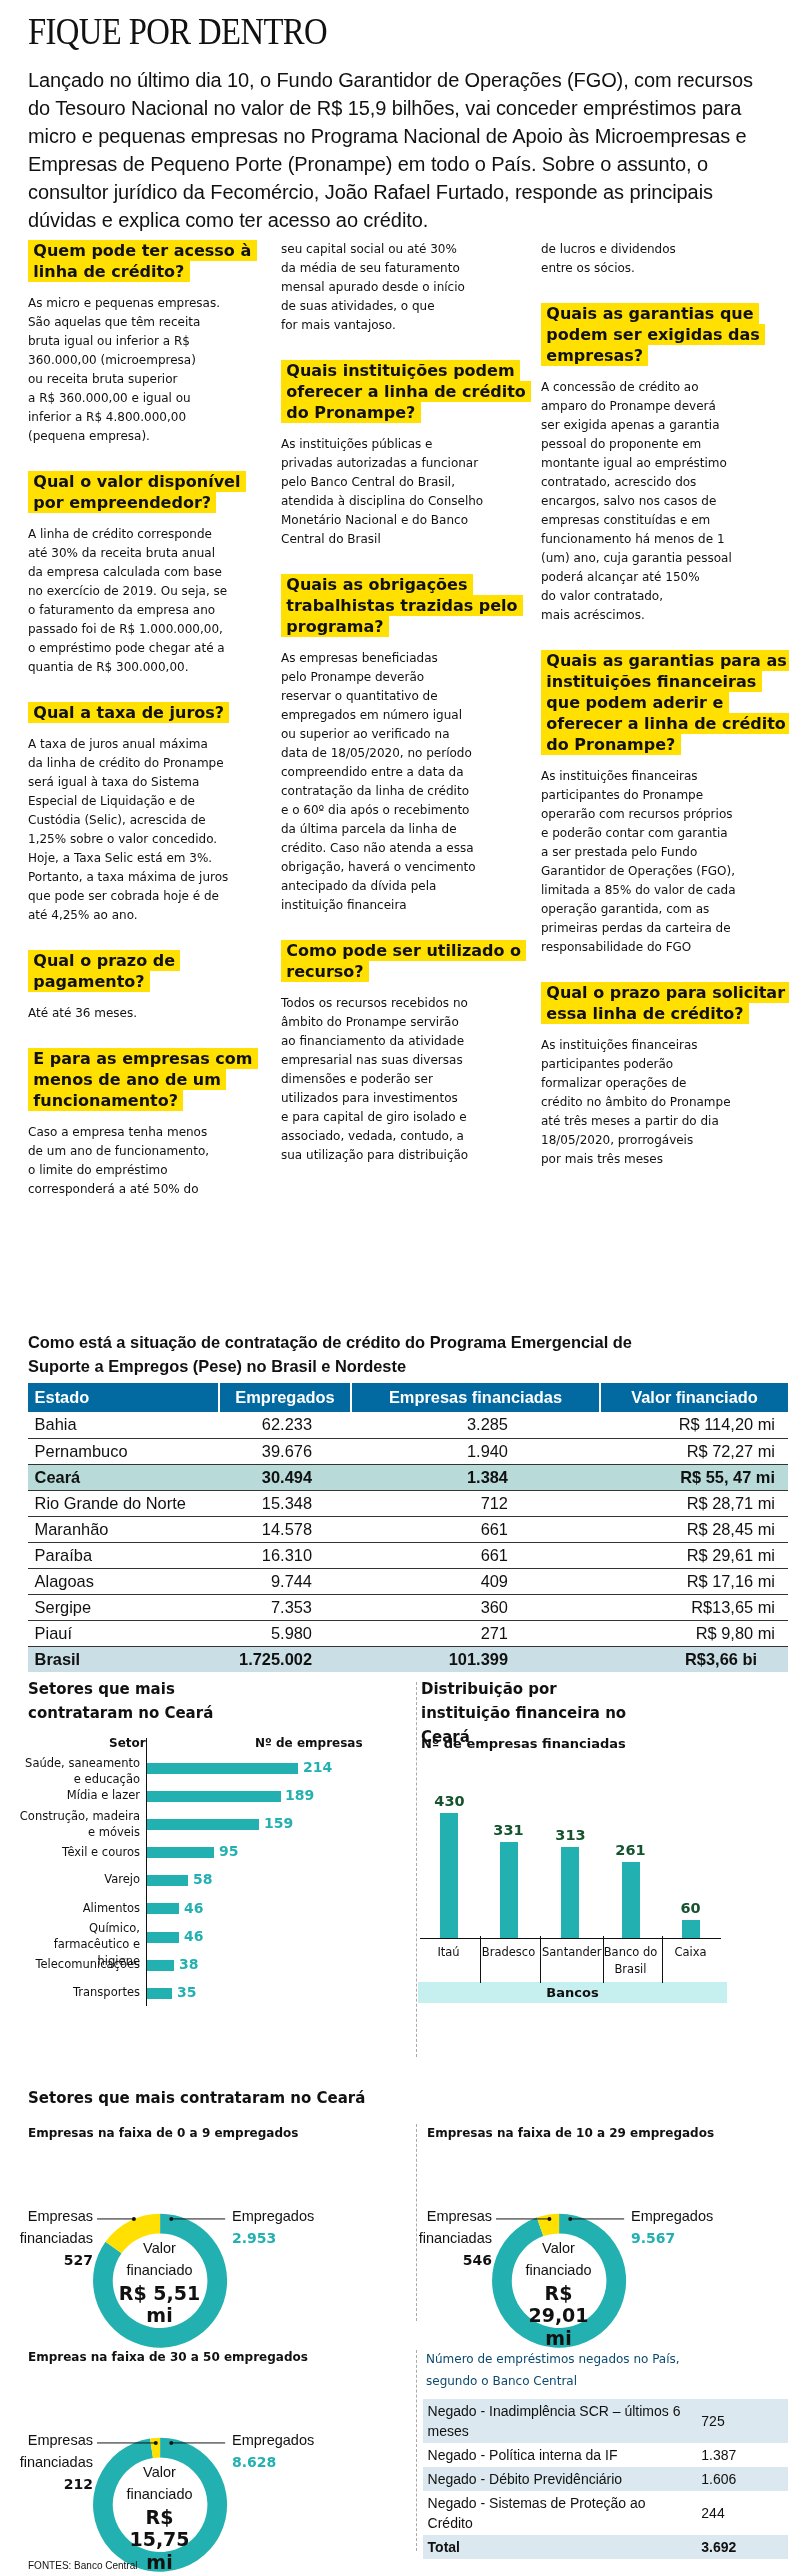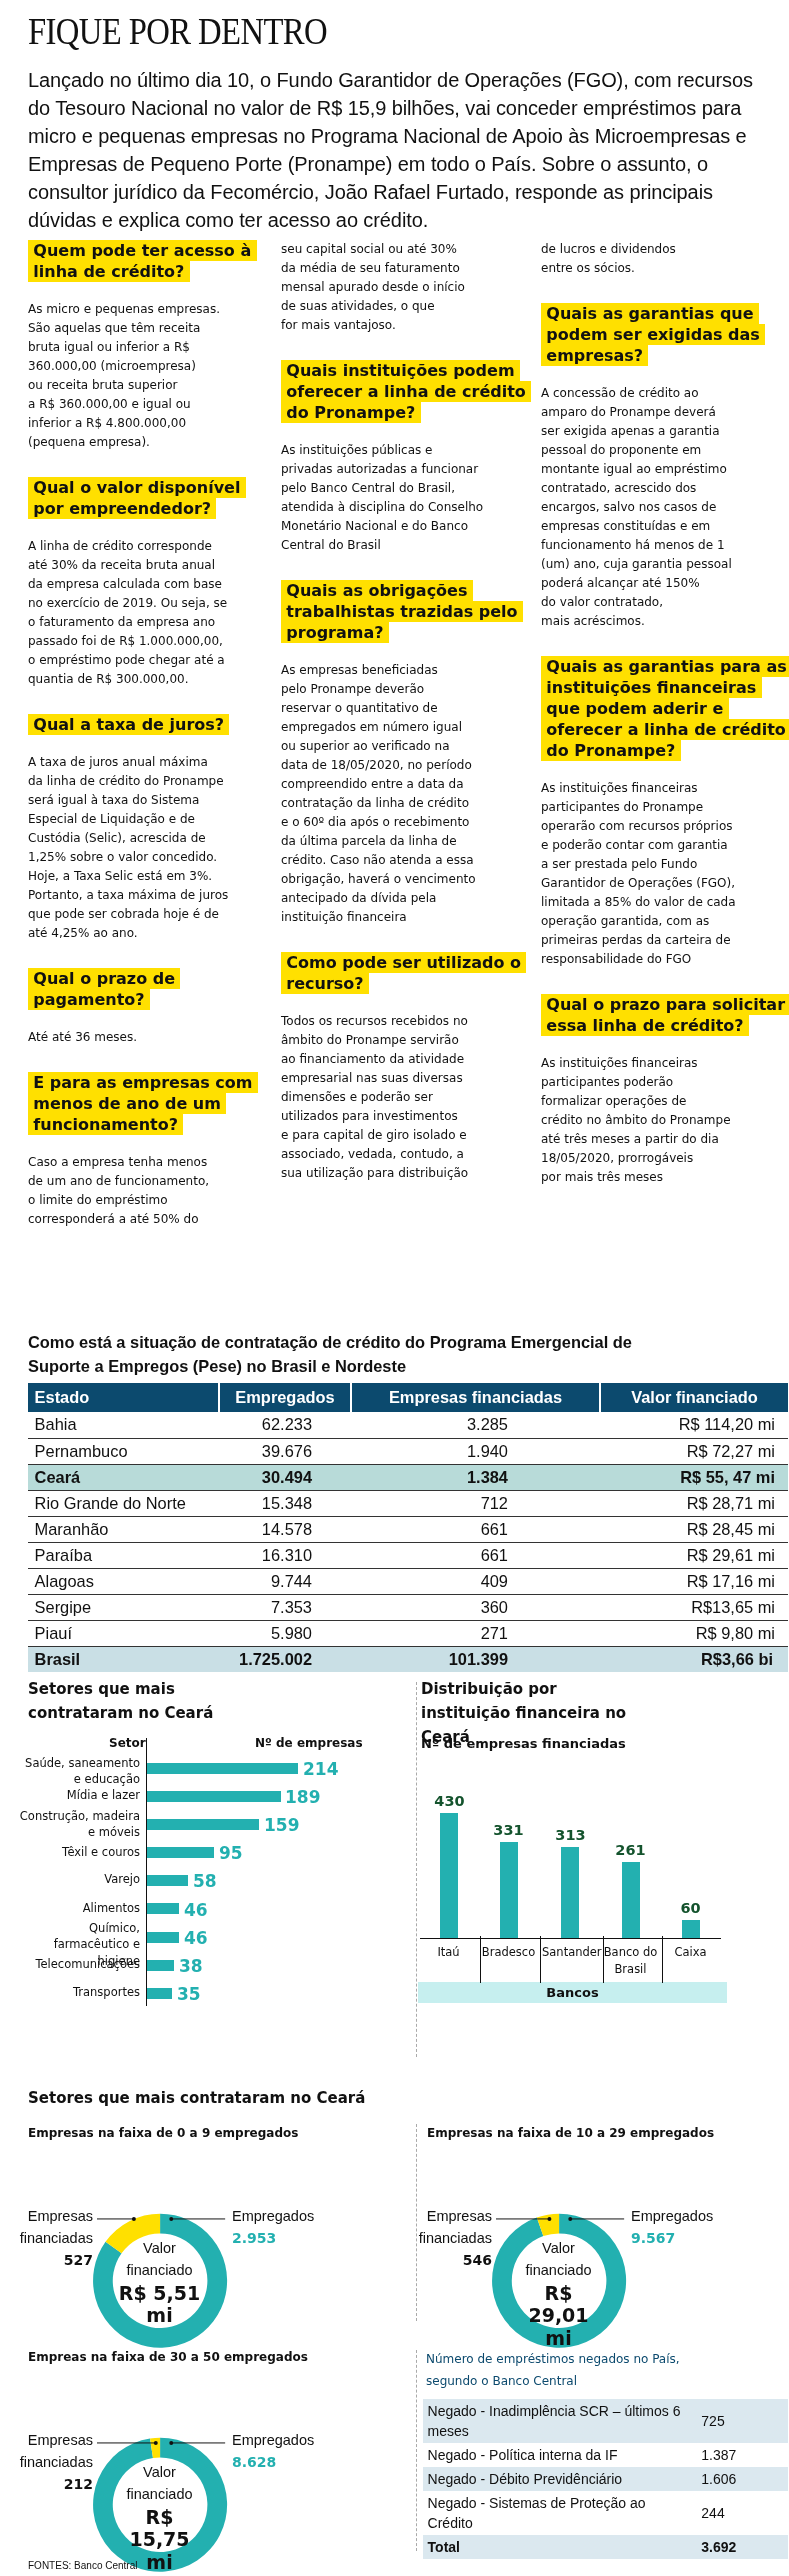--- a/index.html
+++ b/index.html
@@ -6,44 +6,44 @@
   html, body { width: 789px; background: #ffffff; color: #111; }
   body { font-family: "DejaVu Sans", sans-serif; position: relative; height: 2576px; overflow: hidden; }
 
   .page-title { position: absolute; left: 28px; top: 9.2px; font-family: "Liberation Serif", "DejaVu Serif", serif; font-size: 38px; letter-spacing: -0.7px; transform: scaleX(0.86); transform-origin: left top; font-weight: normal; color: #111; }
   .intro { position: absolute; left: 28px; top: 66px; width: 750px; font-family: "Liberation Sans", sans-serif; font-size: 20px; line-height: 28px; color: #111; letter-spacing: -0.1px; }
 
   .qa-col { position: absolute; top: 240px; }
   .qa { margin-bottom: 25px; }
   .qa-q { font-family: "DejaVu Sans", sans-serif; font-weight: bold; font-size: 16px; line-height: 21px; color: #111; }
   .qa-q span { background: #ffe000; padding: 1.3px 5.3px; box-decoration-break: clone; -webkit-box-decoration-break: clone; }
-  .qa-a { font-family: "DejaVu Sans", sans-serif; font-size: 12px; line-height: 19px; color: #111; margin-top: 18px; white-space: pre-line; }
+  .qa-a { font-family: "DejaVu Sans", sans-serif; font-size: 12px; line-height: 19px; color: #111; margin-top: 12px; white-space: pre-line; }
   .qa-a.cont { margin-top: 0; }
 
   .section-title { font-family: "DejaVu Sans", sans-serif; font-weight: bold; font-size: 15px; line-height: 24px; color: #111; position: absolute; }
 
   
   .pese-table { position: absolute; left: 28px; top: 1383px; width: 760px; border-collapse: collapse; font-family: "Liberation Sans", sans-serif; font-size: 16.4px; }
-  .pese-table th { background: #0c4a6e; color: #fff; font-weight: bold; text-align: left; height: 29px; padding: 0 6.6px; border-left: 2px solid #fff; }
+  .pese-table th { background: #0369a1; color: #fff; font-weight: bold; text-align: left; height: 29px; padding: 0 6.6px; border-left: 2px solid #fff; }
   .pese-table th:first-child { border-left: none; }
   .pese-table th.c { text-align: center; }
   .pese-table td { height: 26px; padding: 0 6.6px; border-bottom: 1.3px solid #333; }
   .pese-table td.num { text-align: right; }
   .pese-table tr.hl td { background: #b8dbd9; font-weight: bold; }
   .pese-table tr.total td { background: #c9dfe5; font-weight: bold; border-bottom: none; }
 
   .divider { position: absolute; border-left: 1.3px dashed #aaa; }
 
   
   .hbar-wrap { position: absolute; left: 0; top: 1670px; width: 408px; height: 408px; }
   .hbar-axis { position: absolute; left: 146px; top: 68px; width: 1.3px; height: 268px; background: #111; }
   .hbar-head { position: absolute; top: 66px; font-weight: bold; font-size: 12px; }
   .hbar-label { position: absolute; right: 268px; text-align: right; font-size: 11.5px; line-height: 16.4px; color: #111; }
   .hbar-bar { position: absolute; left: 147px; height: 11.2px; background: #23b0b0; }
-  .hbar-val { position: absolute; font-weight: bold; font-size: 17px; color: #23b0b0; }
+  .hbar-val { position: absolute; font-weight: bold; font-size: 14px; color: #23b0b0; }
 
   
   .vbar-wrap { position: absolute; left: 395px; top: 1670px; width: 395px; height: 408px; }
   .vbar-bar { position: absolute; width: 18px; background: #23b0b0; }
   .vbar-val { position: absolute; width: 53px; text-align: center; font-weight: bold; font-size: 14.5px; color: #14532d; }
   .vbar-cat { position: absolute; text-align: center; font-size: 11.5px; line-height: 17px; color: #111; }
   .vbar-base { position: absolute; left: 25px; top: 268px; width: 301px; height: 1.3px; background: #111; }
   .vbar-sep { position: absolute; top: 266px; width: 1.3px; height: 47px; background: #111; }
   .vbar-group { position: absolute; left: 23px; top: 312px; width: 309px; height: 21px; background: #c6efef; text-align: center; font-weight: bold; font-size: 13px; line-height: 21px; color: #111; }
 
@@ -273,21 +273,21 @@
       <tr>
         <td>Piauí</td>
         <td class="num" style="padding-right: 39px;">5.980</td>
         <td class="num" style="padding-right: 92px;">271</td>
         <td class="num" style="padding-right: 13px;">R$ 9,80 mi</td>
       </tr>
       <tr class="total">
         <td>Brasil</td>
         <td class="num" style="padding-right: 39px;">1.725.002</td>
         <td class="num" style="padding-right: 92px;">101.399</td>
-        <td class="num" style="padding-right: 15px;">R$3,66 bi</td>
+        <td class="num" style="padding-right: 31px;">R$3,66 bi</td>
       </tr>
     </tbody>
 </table>
 
 <div class="divider" style="left:416px; top:1682px; height:375px;"></div>
 
 <div class="hbar-wrap" id="hbar">
   <h3 class="section-title" style="left:28px; top:6.6px; width:197px;">Setores que mais contrataram no Ceará</h3>
   <div class="hbar-head" style="left:109px;">Setor</div>
   <div class="hbar-head" style="left:255px;">Nº de empresas</div>

